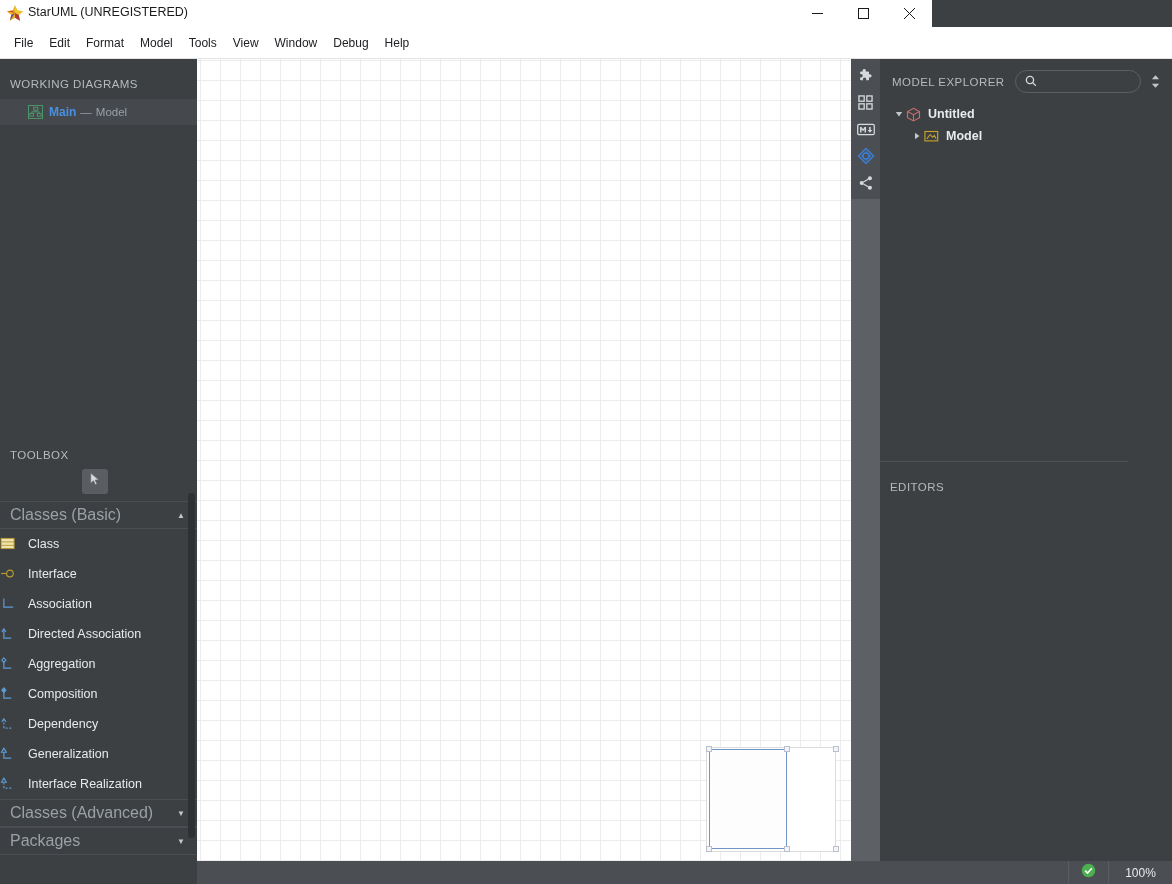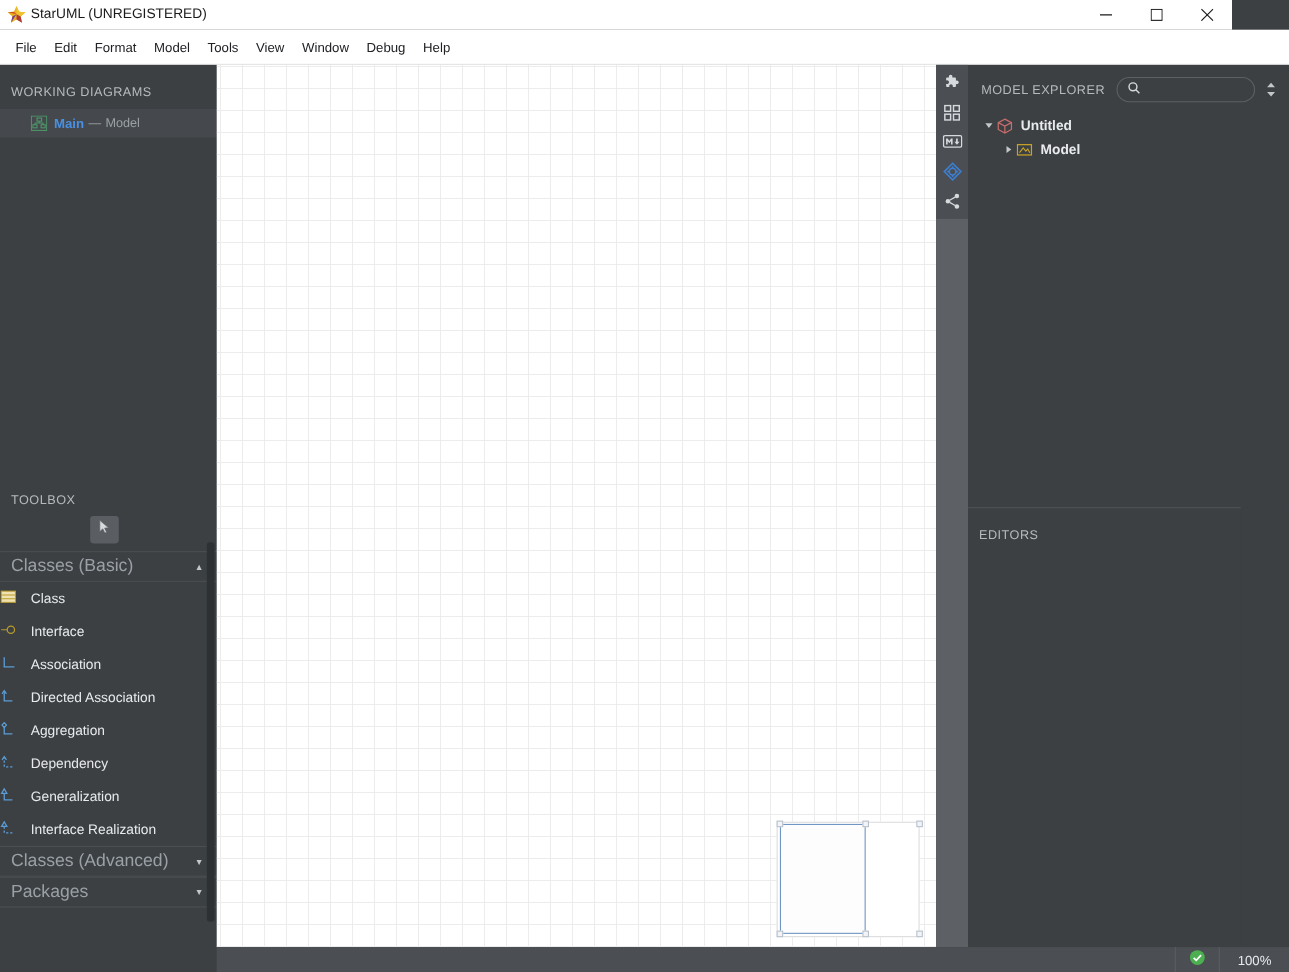--- a/index.html
+++ b/index.html
@@ -6,21 +6,21 @@
   html, body {
     width: 1172px; height: 884px;
     overflow: hidden;
     font-family: "Liberation Sans", sans-serif;
     background: #3c4043;
   }
   #app { position: relative; width: 1172px; height: 884px; }
 
   
   .titlebar {
-    position: absolute; top: 0; left: 0; width: 1120px; height: 27px;
+    position: absolute; top: 0; left: 0; width: 932px; height: 27px;
     background: #ffffff;
   }
   .title-logo {
     position: absolute; left: 6px; top: 4px; width: 18px; height: 18px;
   }
   .title-text {
     position: absolute; left: 28px; top: 5px;
     font-size: 12.5px; color: #1a1a1a;
     white-space: nowrap;
   }
@@ -336,20 +336,29 @@
       <div class="tb-item">
         <span class="tb-ico">
           <svg viewBox="0 0 18 14" width="17" height="13">
             <polyline points="12,12 4,12 4,5" fill="none" stroke="#5b9bd5" stroke-width="1.3"></polyline>
             <polygon points="4,1 6.2,3.4 4,5.8 1.8,3.4" fill="none" stroke="#5b9bd5" stroke-width="1.2"></polygon>
           </svg>
         </span>
         <span class="tb-label">Aggregation</span>
       </div>
 
+      <div class="tb-item">
+        <span class="tb-ico">
+          <svg viewBox="0 0 18 14" width="17" height="13">
+            <polyline points="12,12 4,12 4,5" fill="none" stroke="#5b9bd5" stroke-width="1.3"></polyline>
+            <polygon points="4,1 6.2,3.4 4,5.8 1.8,3.4" fill="#5b9bd5" stroke="#5b9bd5" stroke-width="1.2"></polygon>
+          </svg>
+        </span>
+        <span class="tb-label">Composition</span>
+      </div>
 
       <div class="tb-item">
         <span class="tb-ico">
           <svg viewBox="0 0 18 14" width="17" height="13">
             <polyline points="12,12 4,12 4,3" fill="none" stroke="#5b9bd5" stroke-width="1.3" stroke-dasharray="2.2,1.8"></polyline>
             <polyline points="1.8,5.2 4,2 6.2,5.2" fill="none" stroke="#5b9bd5" stroke-width="1.2"></polyline>
           </svg>
         </span>
         <span class="tb-label">Dependency</span>
       </div>

